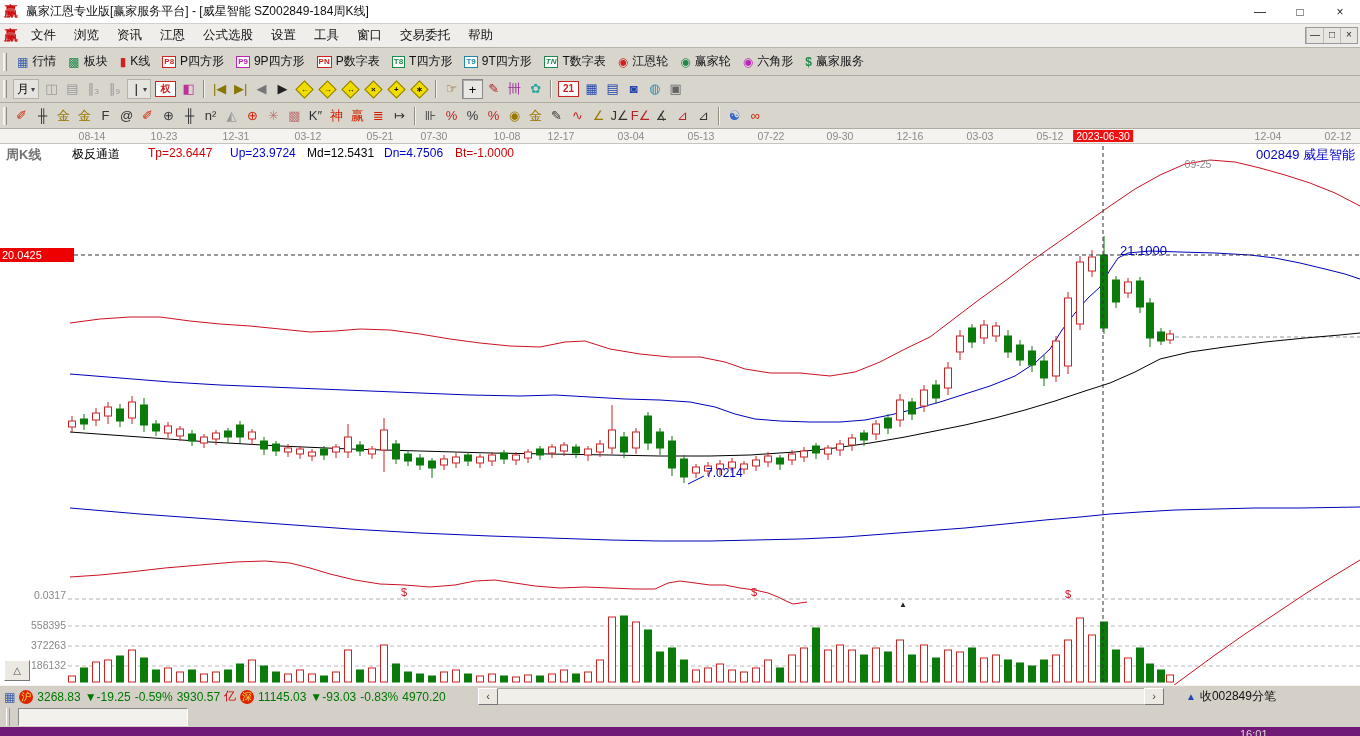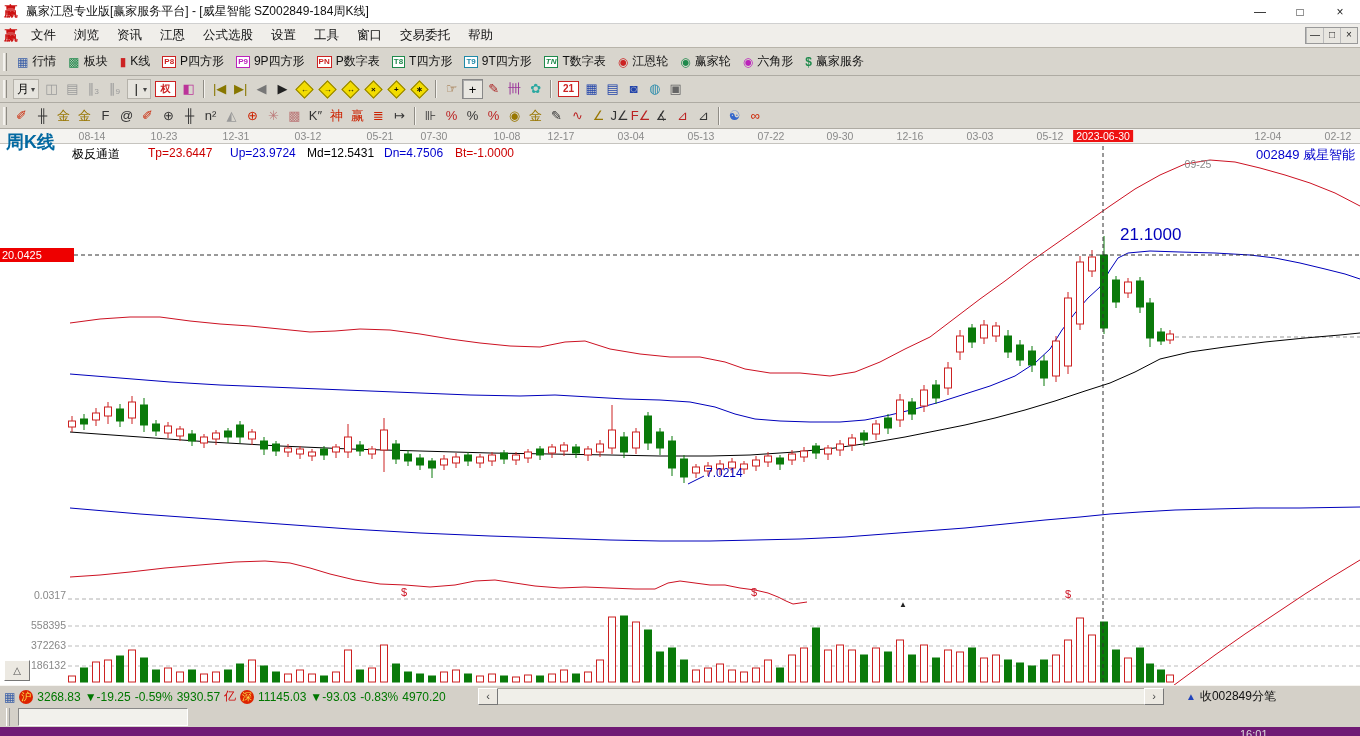--- a/index.html
+++ b/index.html
@@ -32,26 +32,26 @@
   .dd-btn { display:flex; align-items:center; border:1px solid #b5b2aa; background:#e6e4de; height:20px; padding:0 3px; margin:0 2px; }
   .dd-btn .caret { font-size:8px; margin-left:2px; color:#444; }
   .diamond { width:13px; height:13px; background:#f2dc00; border:1px solid #8d7d00; transform:rotate(45deg); margin:3px 5px; display:flex; align-items:center; justify-content:center; }
   .diamond span { transform:rotate(-45deg); font-size:8px; color:#111; font-weight:bold; }
 
   .chart-wrap { position:relative; height:556px; background:#ffffff; overflow:hidden; }
   #chart-svg { position:absolute; left:0; top:0; }
   .date-header { position:absolute; top:0; left:0; right:0; height:15px; background:#f4f3f0; border-bottom:1px solid #c6c4bf; z-index:3; }
   .dtick { position:absolute; top:1px; transform:translateX(-50%); font-size:10.5px; color:#8a8a8a; white-space:nowrap; }
   .dtick.hl { background:#ee1111; color:#fff; padding:0 3px; }
-  .kperiod { position:absolute; top:1px; left:6px; font-size:18px; font-weight:bold; color:#0369a1; z-index:4; }
+  .kperiod { position:absolute; top:17px; left:6px; font-size:13px; font-weight:bold; color:#737373; z-index:4; }
   .params-row { position:absolute; top:17px; left:0; right:0; height:14px; font-size:12px; z-index:2; }
   .params-row span { position:absolute; white-space:nowrap; }
   .stockid { position:absolute; top:17px; right:5px; color:#0000cc; font-size:13px; z-index:2; }
   .pricebox { position:absolute; left:0; top:119px; width:74px; height:14px; background:#ee0000; color:#fff; font-size:11px; line-height:14px; padding-left:2px; z-index:4; }
-  .highlabel { position:absolute; left:1120px; top:96px; color:#0000bb; font-size:17px; z-index:2; }
+  .highlabel { position:absolute; left:1120px; top:114px; color:#0000bb; font-size:13px; z-index:2; }
   .lowlabel { position:absolute; left:706px; top:337px; color:#0000bb; font-size:12px; z-index:2; }
   .pane-up-btn { position:absolute; left:4px; top:531px; width:26px; height:21px; background:#ece9e2; border:1px solid; border-color:#fff #777 #777 #fff; color:#555; font-size:10px; text-align:center; line-height:19px; z-index:3; }
 
   .scroll-row { height:22px; display:flex; align-items:center; background:#d4d0c8; border-top:1px solid #f6f4f0; font-size:12px; }
   .quotes { display:flex; align-items:center; gap:4px; padding:0 4px; width:478px; white-space:nowrap; overflow:hidden; }
   .idx-circle { width:14px; height:14px; border-radius:50%; background:#dd2200; color:#ffe24a; font-size:10px; line-height:14px; text-align:center; flex:0 0 auto; }
   .qv { color:#007700; }
   .qu { color:#cc0000; }
   .hs-btn { width:20px; height:17px; background:#ece9e2; border:1px solid; border-color:#fff #777 #777 #fff; text-align:center; line-height:15px; color:#444; font-size:11px; flex:0 0 auto; }
   .hs-track { flex:1; height:17px; background:#f0efe9; border:1px solid #a9a69e; border-right:none; border-left:none; }

